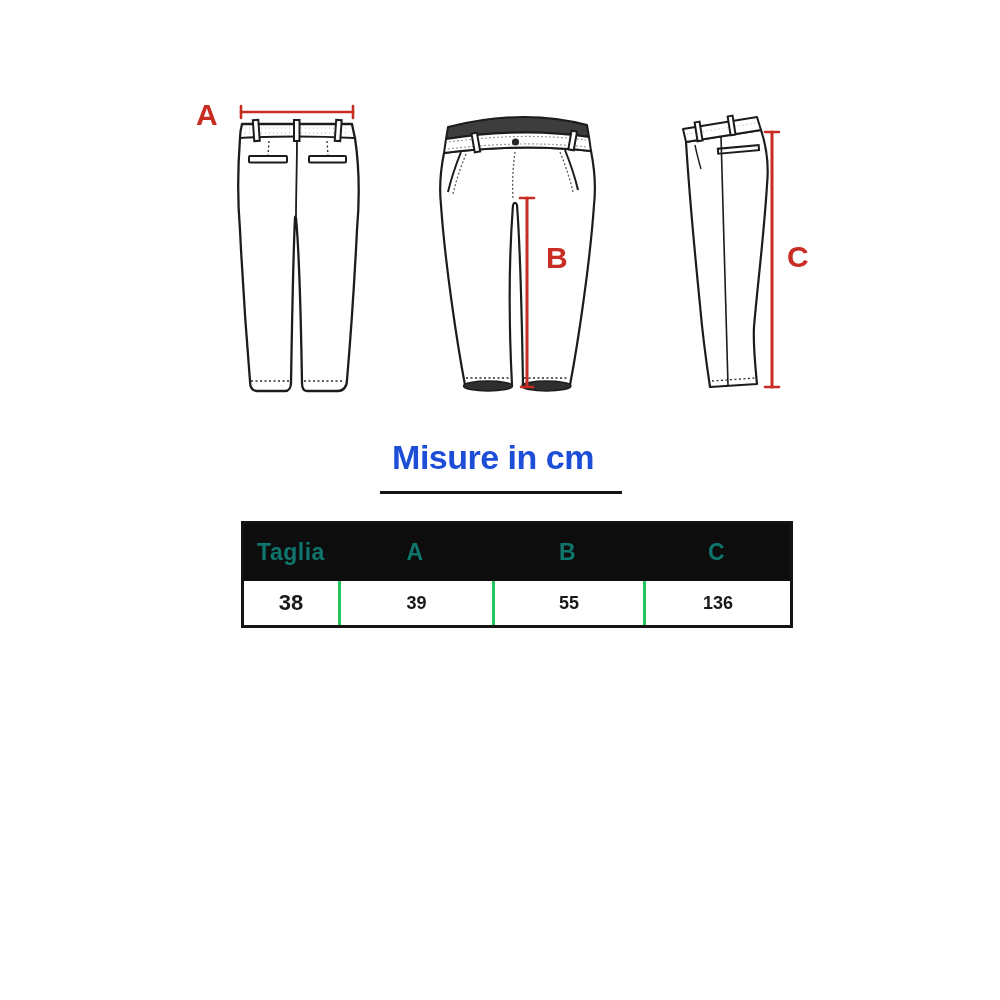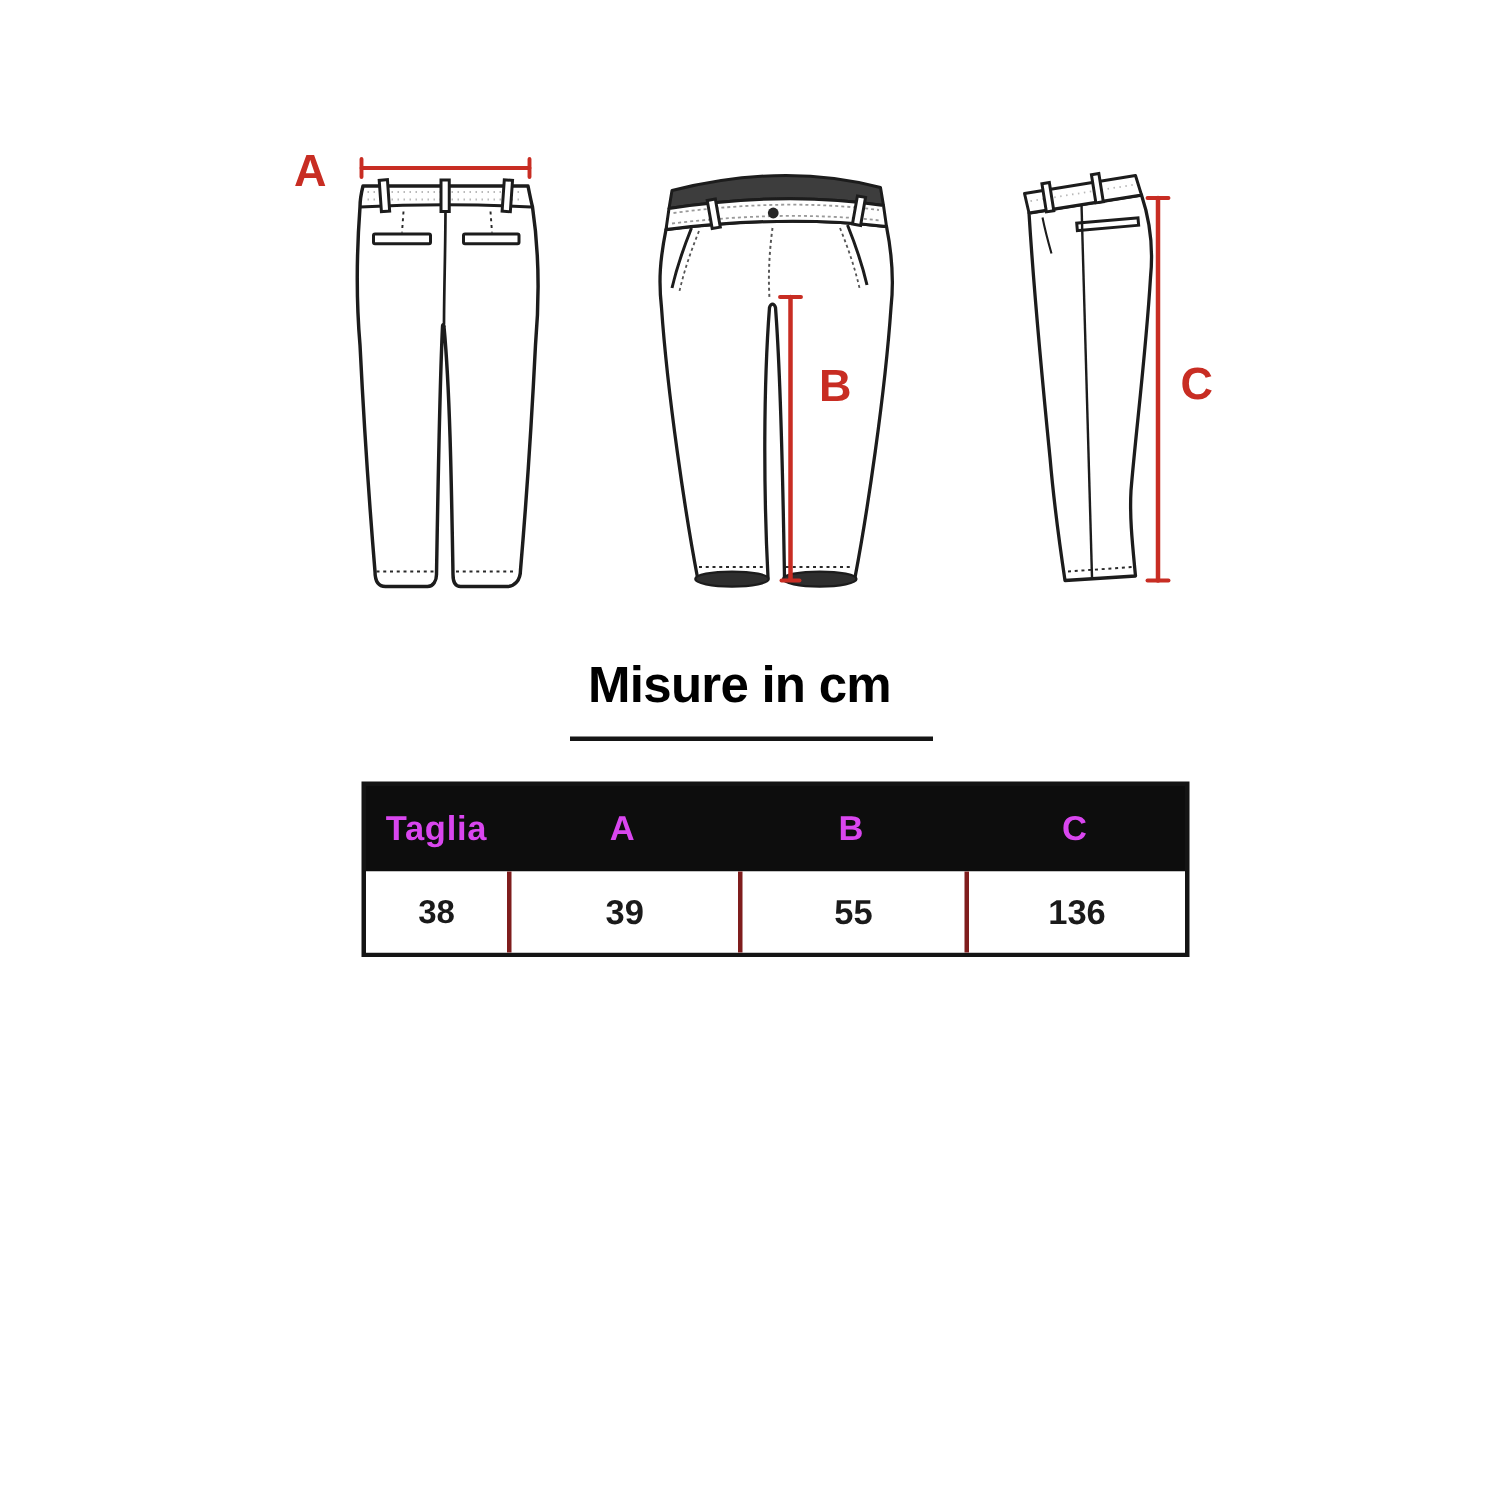--- a/index.html
+++ b/index.html
@@ -7,37 +7,37 @@
     position:relative;width:1000px;height:1000px;background:#ffffff;overflow:hidden;
     font-family:"Liberation Sans", sans-serif;color:#141414;
   }
   .fig-svg{position:absolute;}
   .measure-label{
     position:absolute;font-weight:800;font-size:30px;line-height:1;
     color:#c82d23;letter-spacing:0;
   }
   .page-title{
     position:absolute;left:343px;top:438px;width:300px;text-align:center;
-    font-size:34px;font-weight:800;color:#000000;letter-spacing:-0.5px;
+    font-size:34px;font-weight:800;color:#1d4ed8;letter-spacing:-0.5px;
   }
   .title-underline{
     position:absolute;left:380px;top:491px;width:242px;height:3px;background:#151515;
   }
   .size-table{
     position:absolute;left:241px;top:521px;width:552px;
     border:3px solid #141414;box-sizing:border-box;background:#ffffff;
   }
-  .thead{display:flex;height:57px;background:#0d0d0d;color:#d946ef;}
-  .trow{display:flex;height:54px;background:#ffffff;}
+  .thead{display:flex;height:57px;background:#0d0d0d;color:#0f766e;}
+  .trow{display:flex;height:44px;background:#ffffff;}
   .cell{
     display:flex;align-items:center;justify-content:center;
     box-sizing:border-box;
   }
   .thead .cell{font-size:23px;font-weight:700;letter-spacing:0.5px;}
-  .trow .cell{font-size:23px;font-weight:700;color:#1a1a1a;border-left:3px solid #7f1d1d;}
+  .trow .cell{font-size:18px;font-weight:700;color:#1a1a1a;border-left:3px solid #22c55e;}
   .trow .cell:first-child{border-left:none;font-size:22px;}
   .c0{width:94px;}
   .c1{width:154px;}
   .c2{width:151px;}
   .c3{width:147px;}
 </style>
 </head>
 <body>
 
 <div class="canvas">

